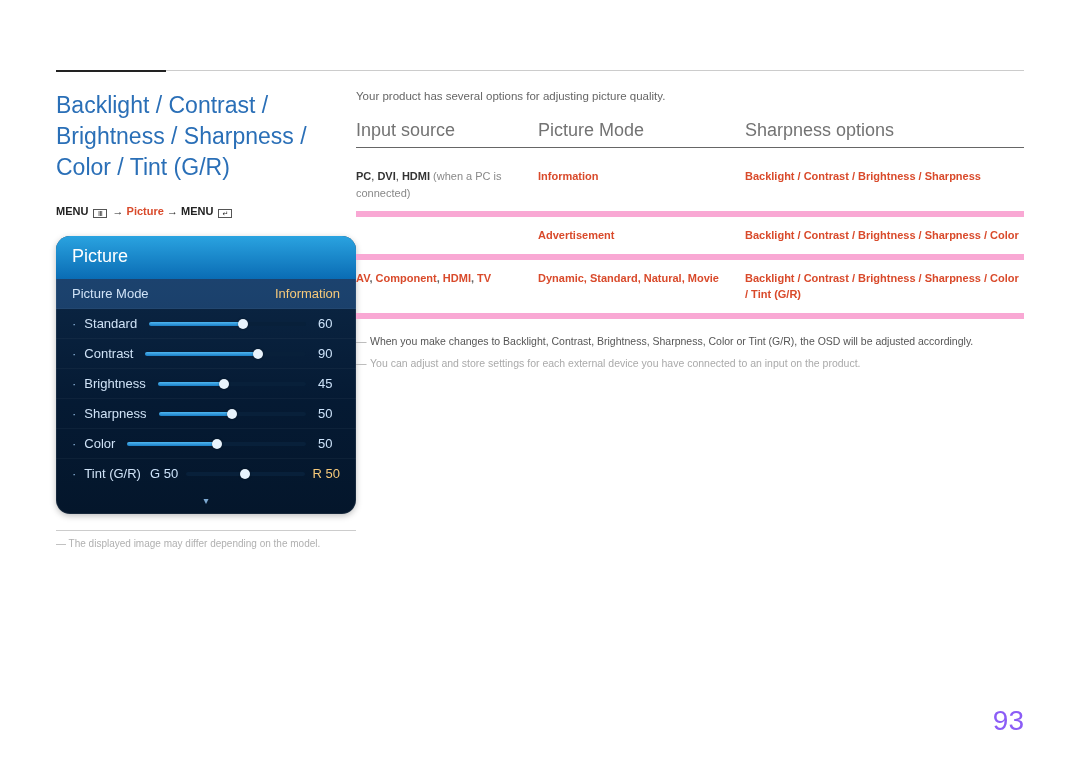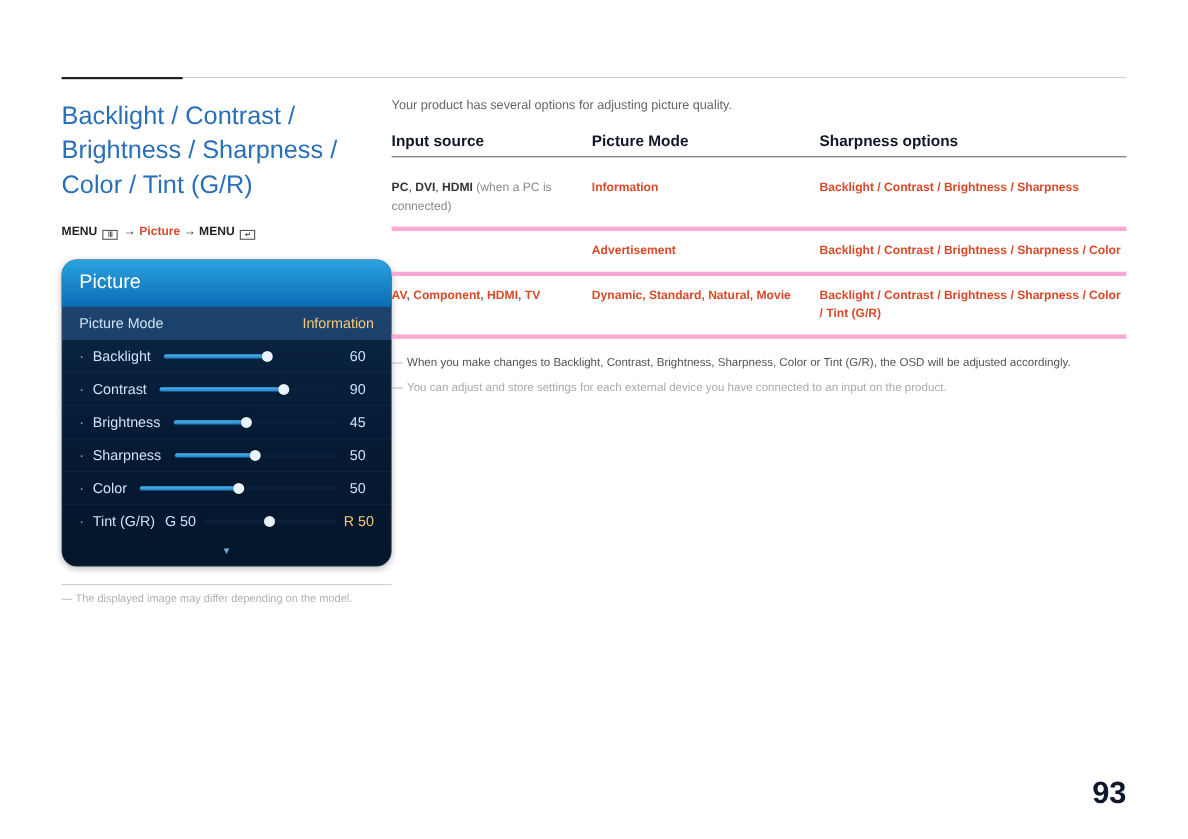--- a/index.html
+++ b/index.html
@@ -131,39 +131,39 @@
   }
   .footnote::before{content:"― "; color:#b0b0b0;}
 
   
   .intro{ font-size:11.5px; color:#666; margin-bottom:18px;}
   .tbl-head{
     display:flex; gap:12px;
     border-bottom:1px solid #666;
     padding-bottom:6px; margin-bottom:10px;
   }
-  .th{ font-weight:700; color:#0f172a; font-size:14px;}
+  .th{ font-weight:400; color:#737373; font-size:18px;}
   .c1{width:170px; flex-shrink:0;}
   .c2{width:195px; flex-shrink:0;}
   .c3{flex:1;}
   .trow{
     display:flex; gap:12px;
-    border-bottom:4px solid #f9a8d4;
+    border-bottom:6px solid #f9a8d4;
     padding:10px 0;
     font-size:11px; line-height:1.5;
   }
   .hl{ color:#d94a2b; font-weight:700;}
   .bold{ font-weight:700; color:#333;}
   .sep{ color:#666; font-weight:400;}
   .notes{ margin-top:14px; font-size:10.5px; color:#aaa; line-height:1.6;}
   .notes li{ list-style:none; position:relative; padding-left:14px; margin-bottom:6px;}
   .notes li::before{content:"―"; position:absolute; left:0; color:#aaa;}
   .notes .dark{ color:#555;}
   .notes .b{ font-weight:400; color:#555;}
-  .pagenum{ font-size:28px; color:#0f172a; font-weight:700;}
+  .pagenum{ font-size:28px; color:#8b5cf6; font-weight:400;}
 </style>
 </head>
 <body>
 
 <div class="top-rule"></div>
 <div class="top-rule-strong"></div>
 
 <div class="page">
 
   <div class="col-left">
@@ -180,21 +180,21 @@
     </div>
 
     <div class="osd">
       <div class="osd-header">Picture</div>
       <div class="osd-row osd-highlight">
         <span class="osd-label">Picture Mode</span>
         <span class="osd-value-gold">Information</span>
       </div>
 
       <div class="osd-row">
-        <span class="osd-label osd-dot">Backlight</span>
+        <span class="osd-label osd-dot">Standard</span>
         <div class="slider">
             <div class="slider-fill" style="width:60%"></div>
             <div class="slider-knob" style="left:60%"></div>
           </div>
         <span class="osd-value-num">60</span>
       </div>
       <div class="osd-row">
         <span class="osd-label osd-dot">Contrast</span>
         <div class="slider">
             <div class="slider-fill" style="width:70%"></div>

